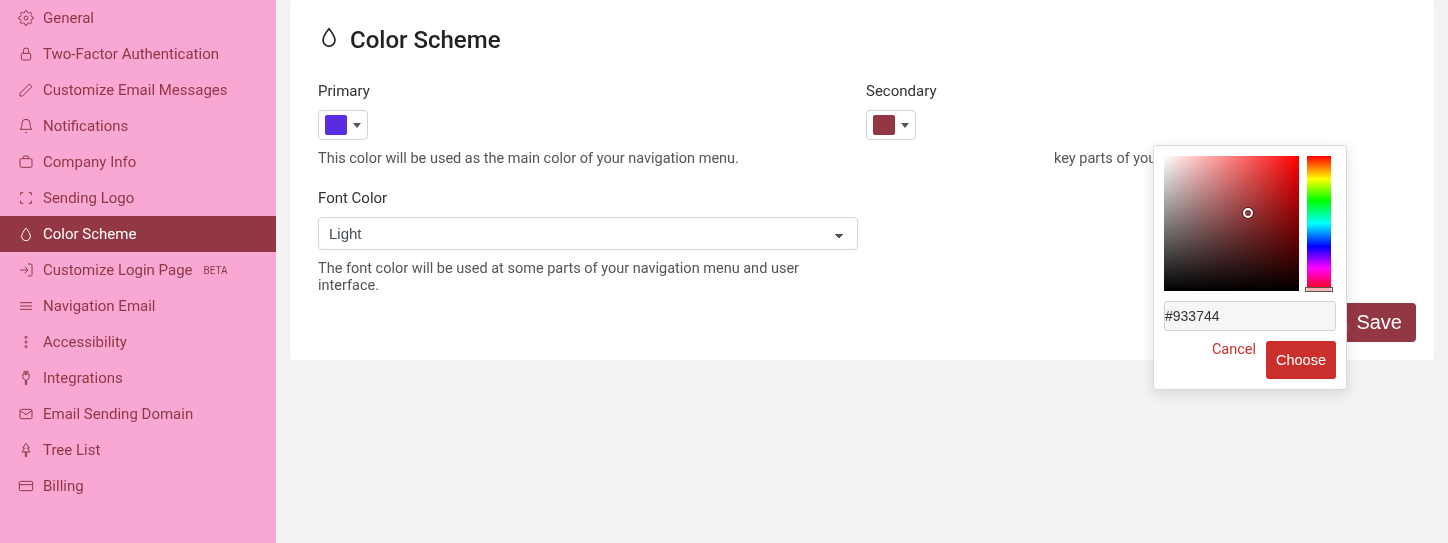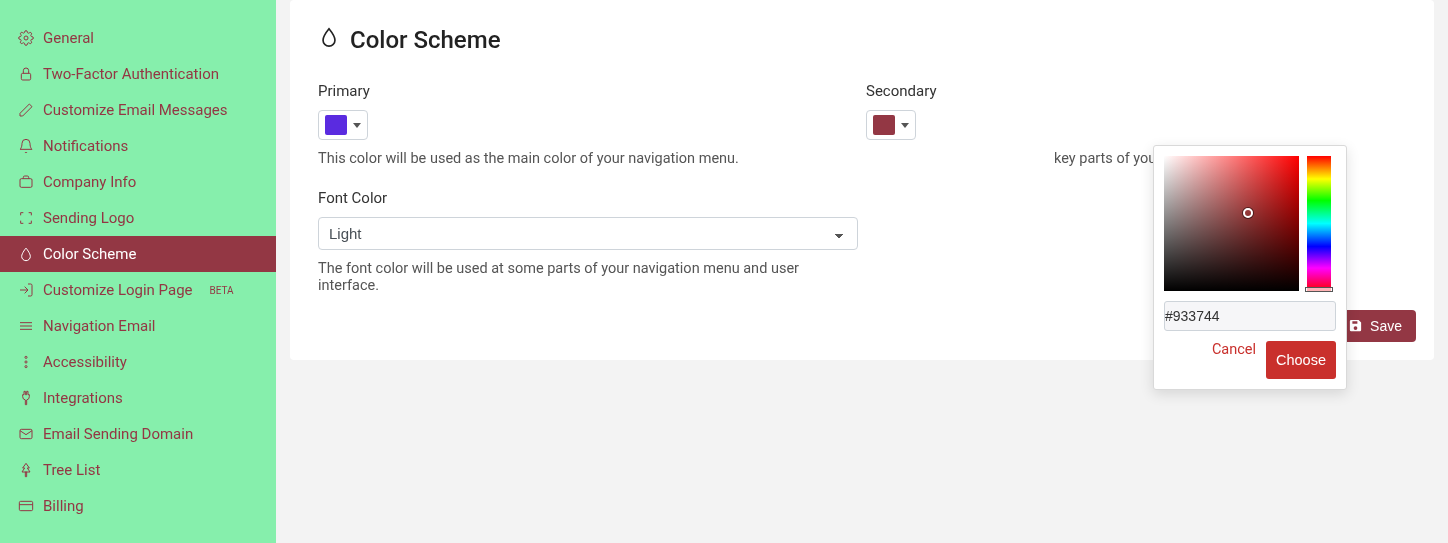--- a/index.html
+++ b/index.html
@@ -8,43 +8,43 @@
       background: #f3f3f3;
       color: #333;
       font-size: 15px;
       width: 1448px;
       height: 543px;
       overflow: hidden;
     }
     .layout { display: flex; height: 100%; }
     .sidebar {
       width: 276px;
-      background: #86efac;
+      background: #f9a8d4;
       flex-shrink: 0;
-      padding-top: 20px;
+      padding-top: 0;
     }
     .sidebar-item {
       display: flex;
       align-items: center;
       padding: 9px 18px 9px 18px;
       color: #933744;
       cursor: pointer;
       font-size: 15px;
       gap: 9px;
     }
     .sidebar-item.active {
       background: #933744;
       color: #fff;
     }
     .sidebar-item .icon { width: 16px; height: 16px; display:inline-flex; align-items:center; justify-content:center; flex-shrink:0; }
     .sidebar-item svg { width:16px; height:16px; stroke: currentColor; fill:none; stroke-width:1.5; }
     .badge {
       font-size: 10px;
       vertical-align: super;
-      margin-left: 8px;
+      margin-left: 2px;
       color: #933744;
     }
     .main {
       flex: 1;
       padding: 0 14px 14px 14px;
     }
     .panel {
       background: #fff;
       border-radius: 4px;
       padding: 26px 28px 18px 28px;
@@ -95,24 +95,24 @@
     }
     .save-btn {
       position:absolute;
       right: 18px;
       bottom: 18px;
       background: #933744;
       color:#fff;
       border:none;
       border-radius:4px;
       padding: 8px 14px;
-      font-size:14px;
+      font-size:20px;
       font-weight:500;
       display:inline-flex;
-      align-items:flex-start;
+      align-items:flex-end;
       gap:7px;
       cursor:pointer;
     }
     .save-btn svg { width:15px; height:15px; fill:#fff; }
     
     .popover {
       position:absolute;
       left: 863px;
       top: 145px;
       width: 194px;

